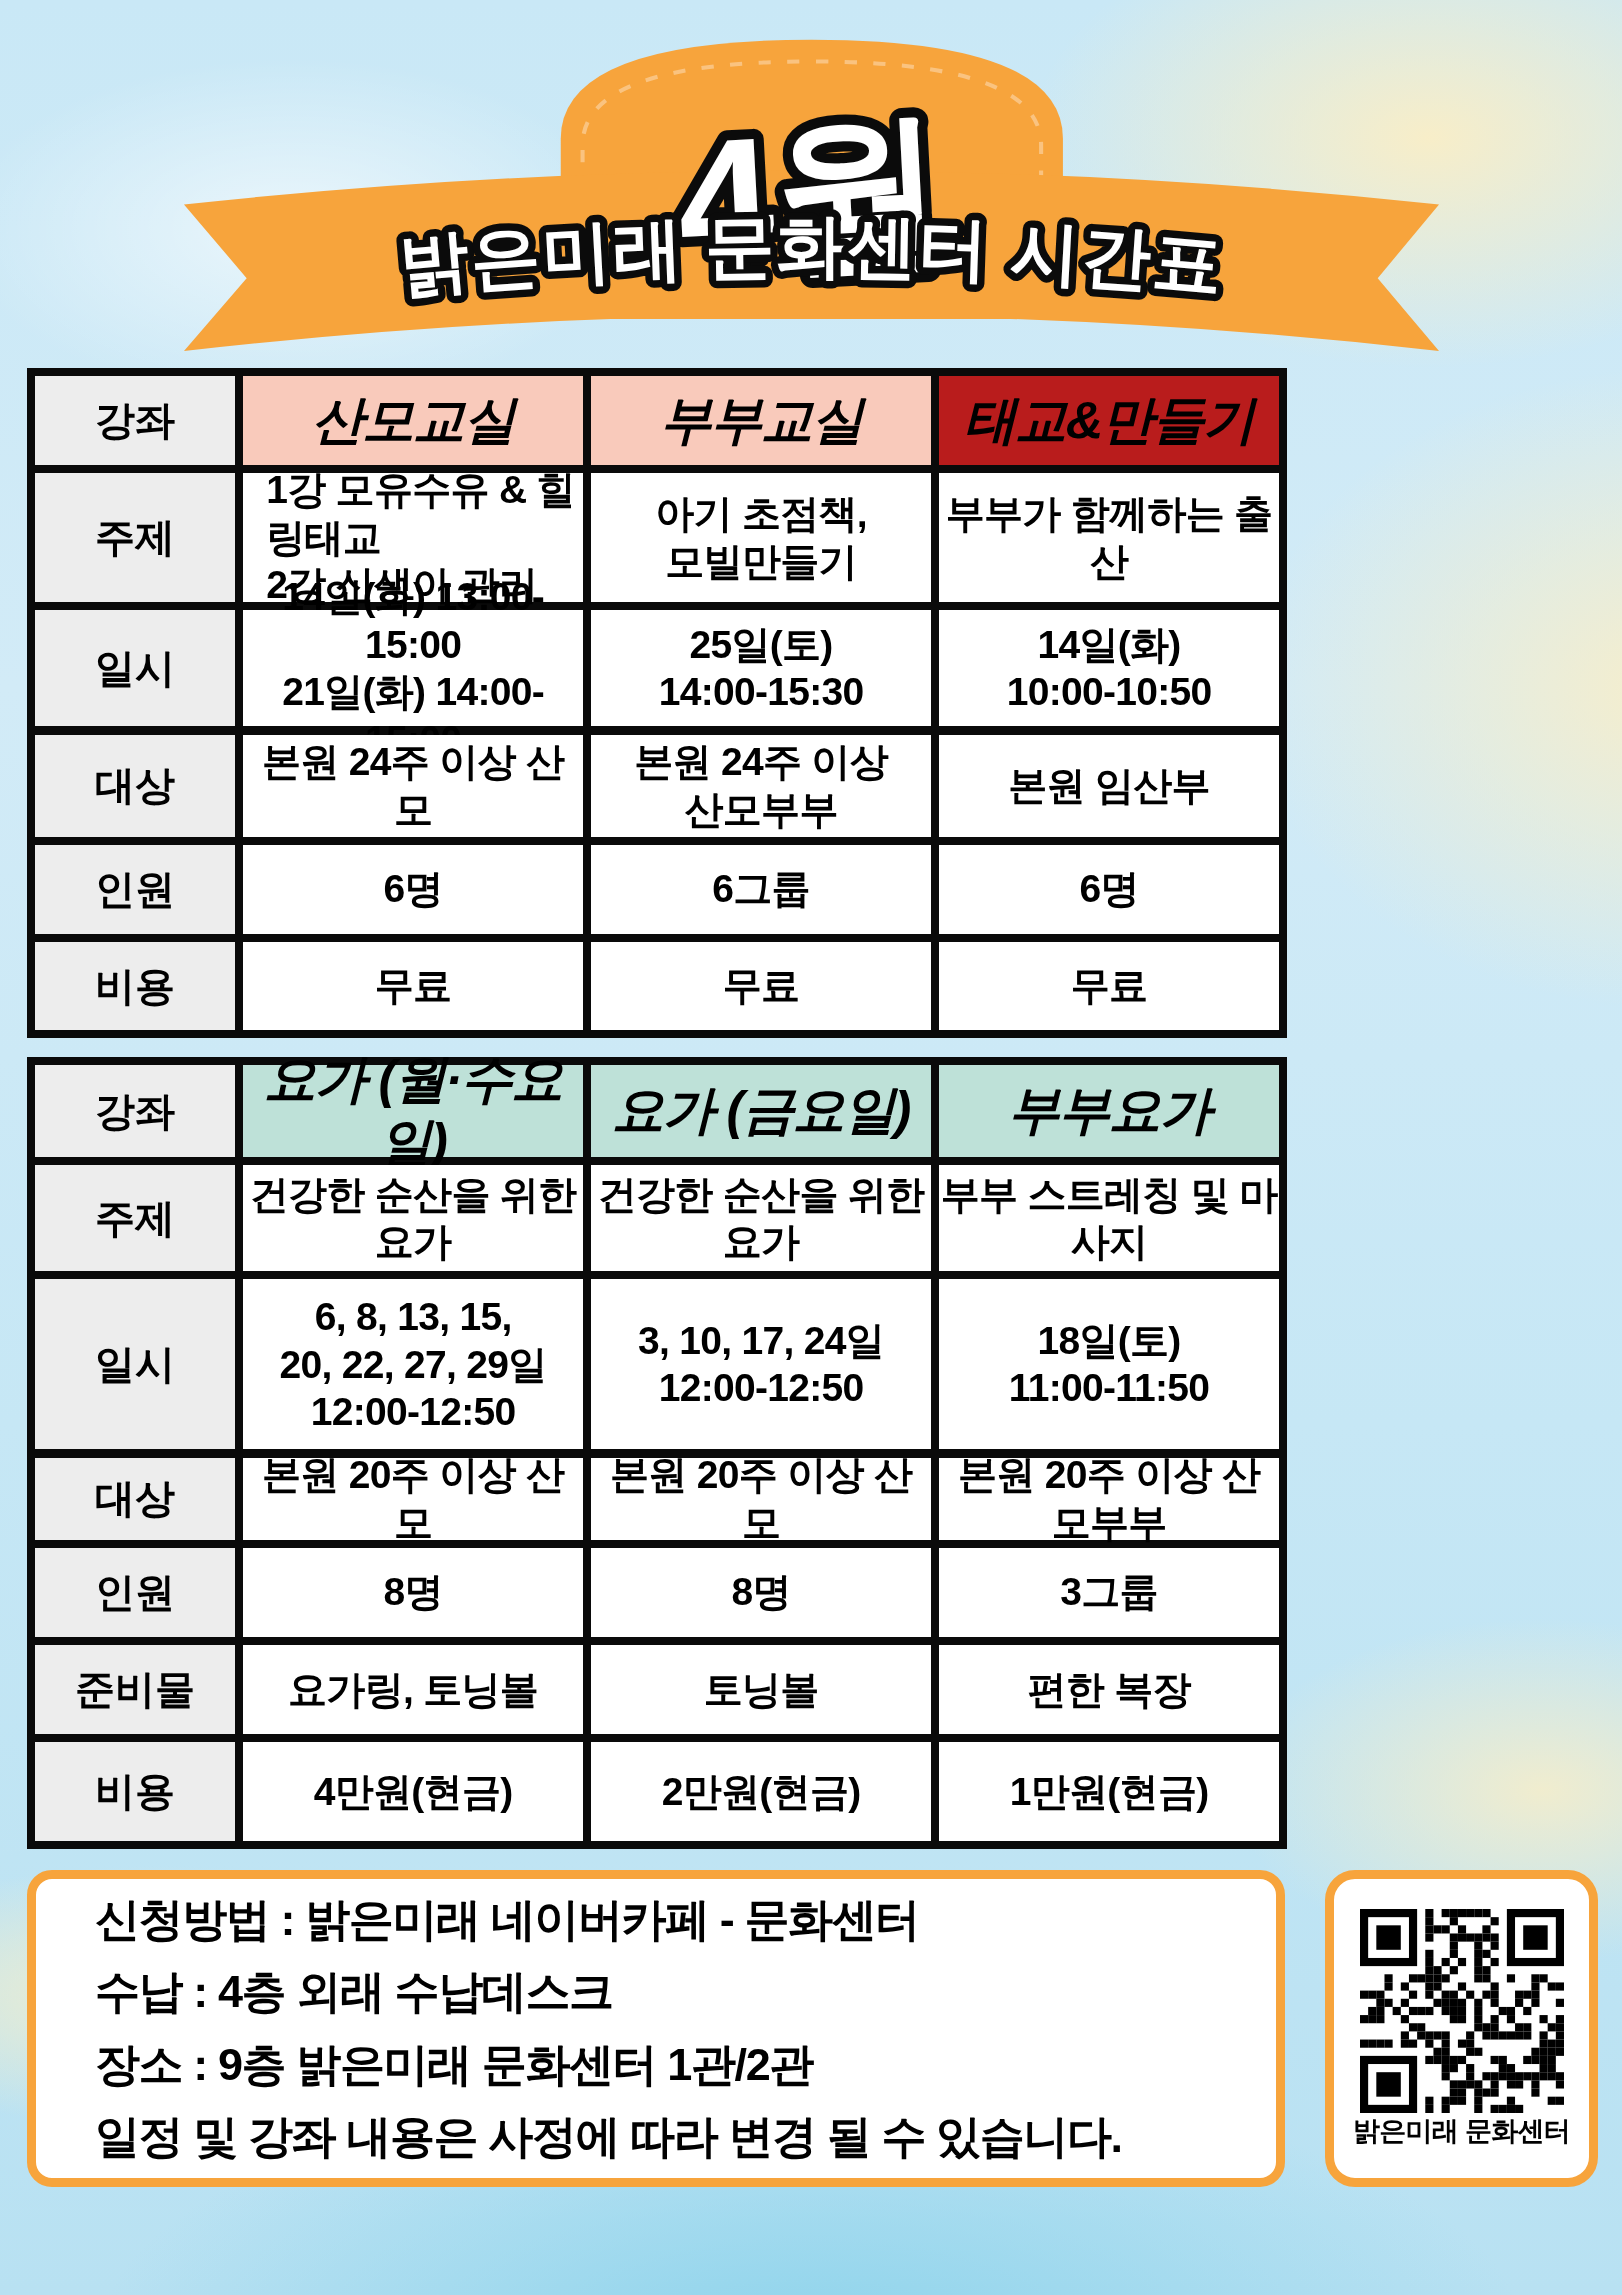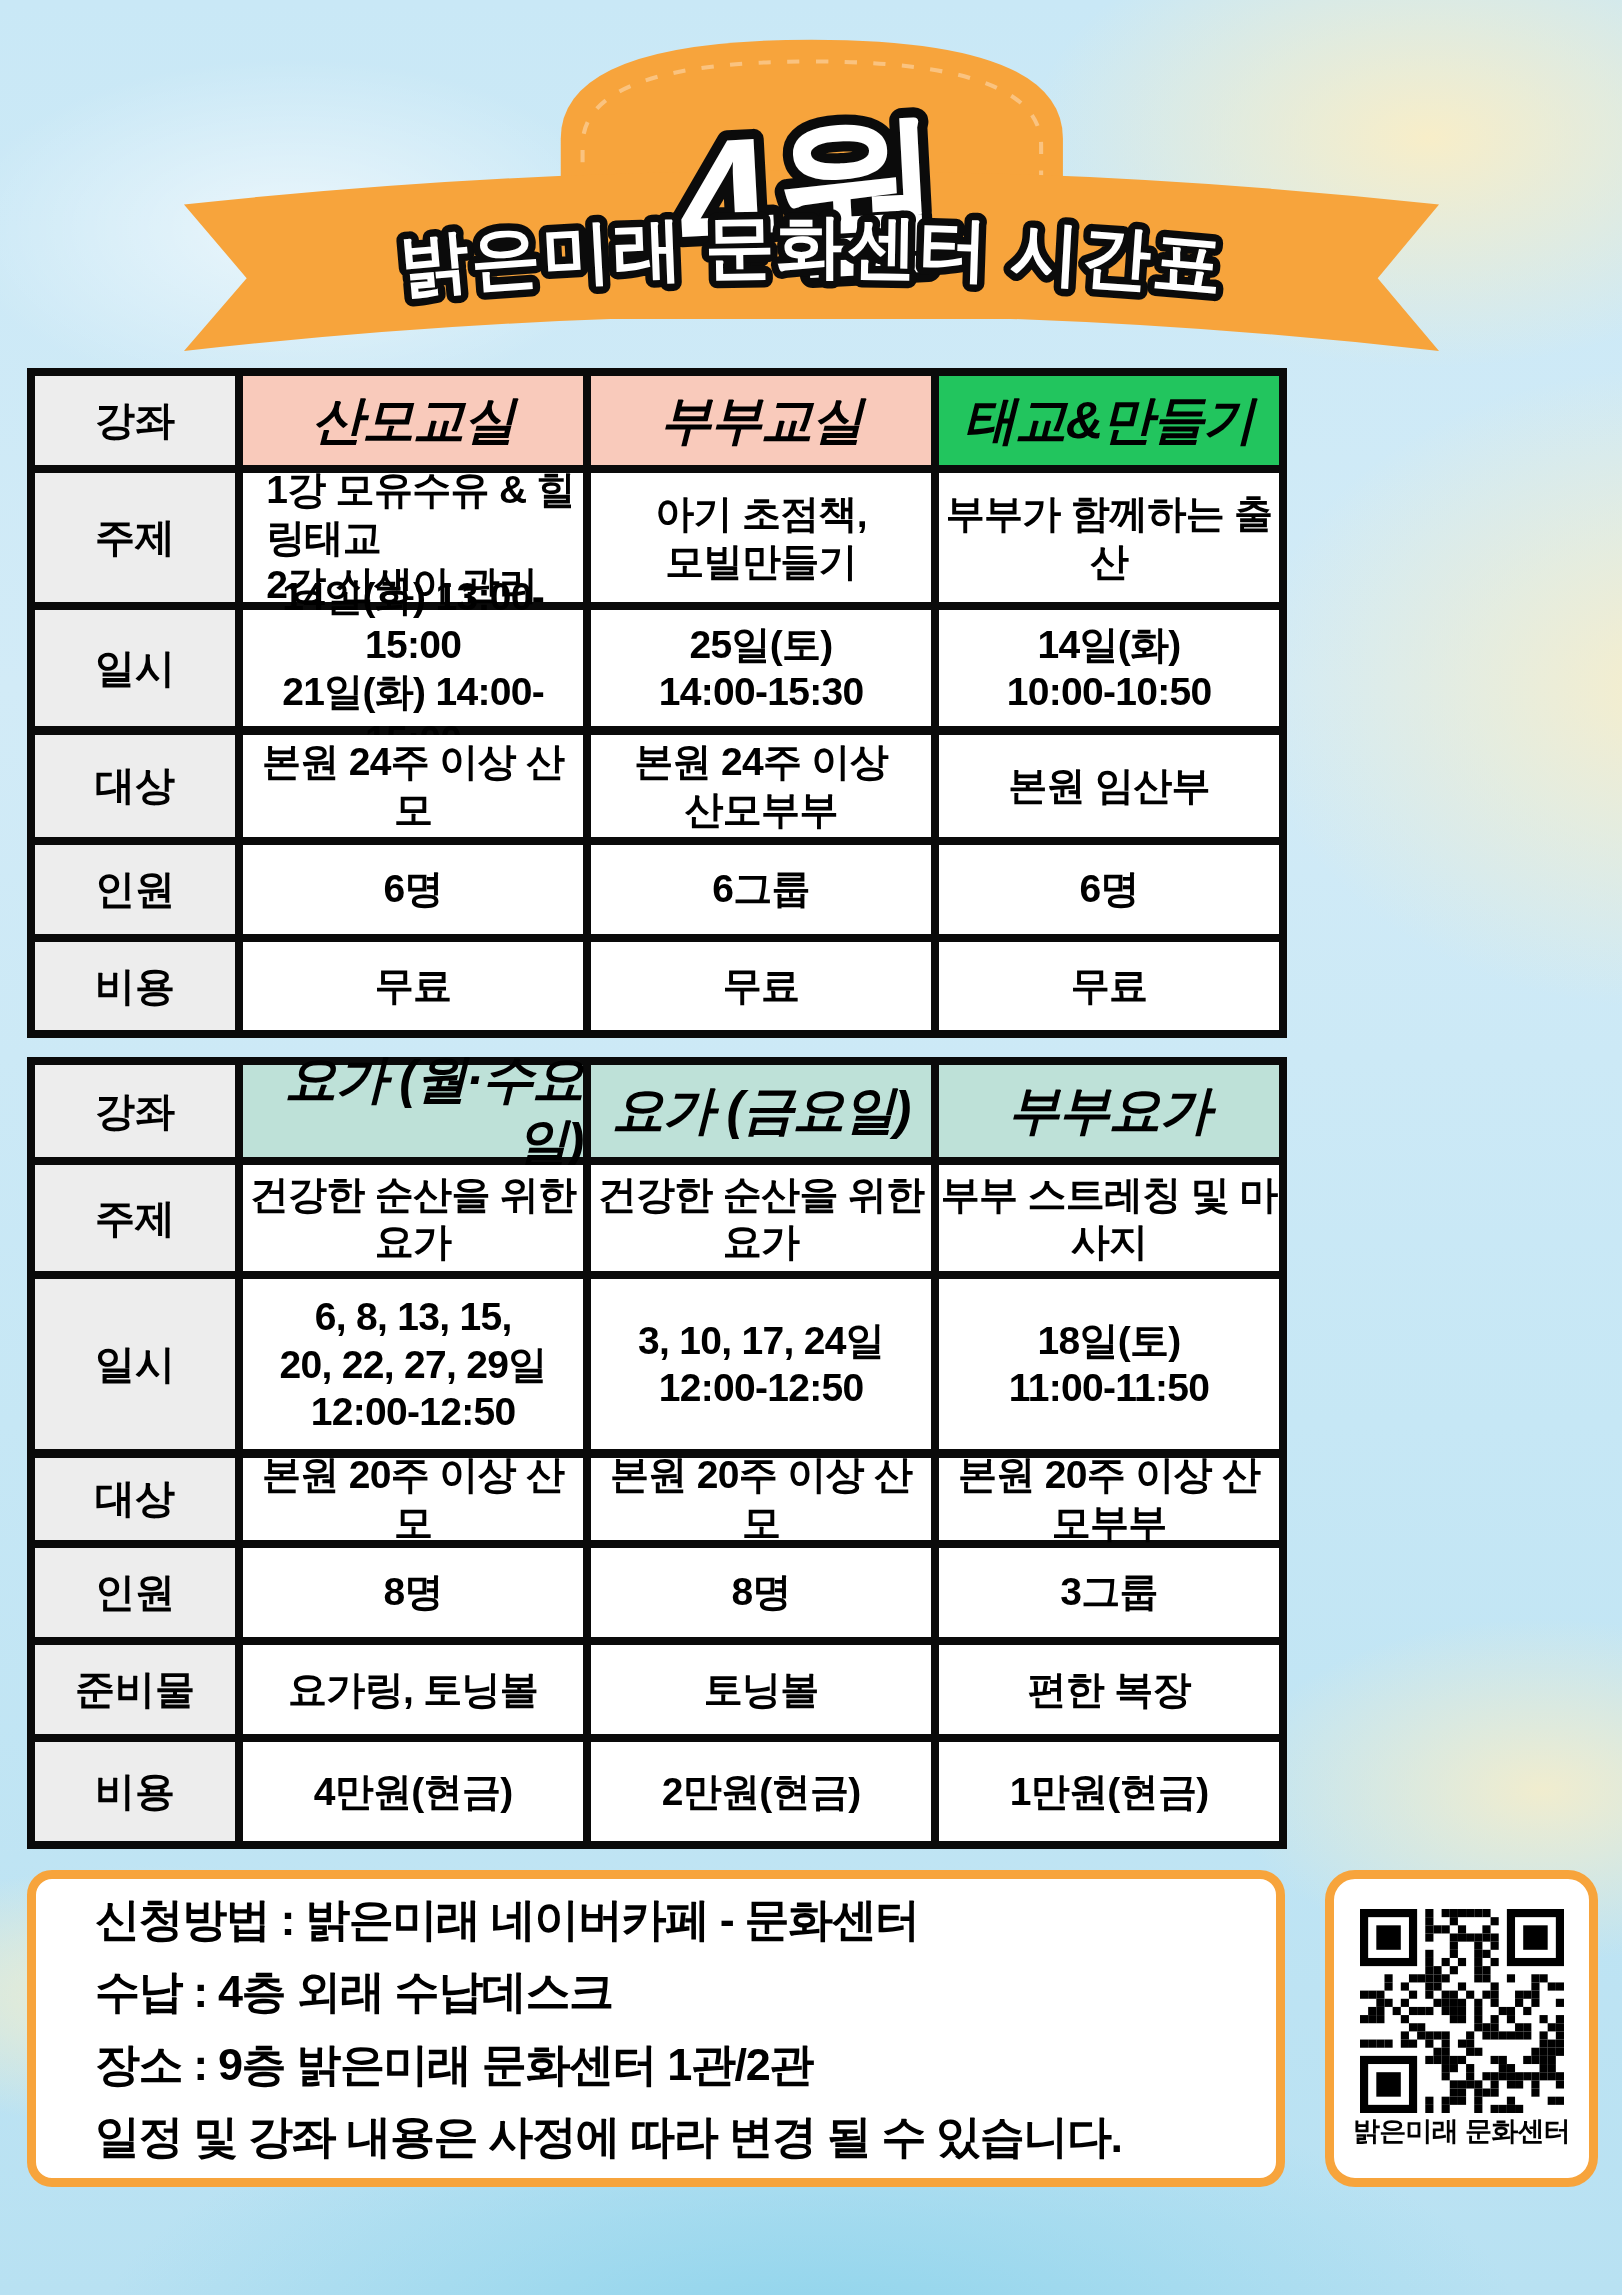--- a/index.html
+++ b/index.html
@@ -22,21 +22,21 @@
   .title-text{font-size:102px;stroke-width:22px;letter-spacing:2px;}
 
   .table{position:absolute;left:27px;width:1260px;box-sizing:border-box;
     display:grid;grid-template-columns:200px 1fr 1fr 1fr;gap:8.2px;
     background:#0a0a0a;border:8.2px solid #0a0a0a;}
   .t1{top:368px;grid-template-rows:89px 129px 116px 102px 89px 88px;}
   .t2{top:1057px;grid-template-rows:92px 106px 170px 82px 89px 89px 99px;}
   .c{display:flex;align-items:center;justify-content:center;background:#fff;
     text-align:center;white-space:pre-line;font-weight:700;line-height:1.22;}
   .lbl{background:#ededed;font-size:40px;}
-  .hdr{font-size:52px;font-weight:800;font-style:italic;letter-spacing:-1.4px;text-align:right;}
+  .hdr{font-size:52px;font-weight:800;font-style:italic;letter-spacing:-1.4px;}
   .cell{font-size:39px;letter-spacing:-0.7px;}
   .t1 .c:nth-child(6){justify-content:flex-start;text-align:left;padding-left:23px;}
 
   .info-box{position:absolute;left:27px;top:1870px;width:1258px;height:317px;box-sizing:border-box;
     background:#fff;border:9.5px solid #f7a43c;border-radius:25px;
     display:flex;flex-direction:column;justify-content:space-between;padding:11px 27px 11px 59px;}
   .info-line{font-size:45px;font-weight:800;letter-spacing:-1.4px;}
 
   .qr-box{position:absolute;left:1325px;top:1870px;width:273px;height:317px;box-sizing:border-box;
     background:#fff;border:9.5px solid #f7a43c;border-radius:30px;
@@ -58,21 +58,21 @@
     </defs>
     <text class="title-text">
       <textPath href="#title-arc" startOffset="50%" text-anchor="middle">밝은미래 문화센터 시간표</textPath>
     </text>
   </svg>
 
   <div class="table t1">
     <div class="c lbl">강좌</div>
     <div class="c hdr" style="background: rgb(249, 202, 187);">산모교실</div>
     <div class="c hdr" style="background: rgb(249, 202, 187);">부부교실</div>
-    <div class="c hdr" style="background: #22c55e;">태교&amp;만들기</div>
+    <div class="c hdr" style="background: #b91c1c;">태교&amp;만들기</div>
 
     <div class="c lbl">주제</div>
     <div class="c cell">1강 모유수유 &amp; 힐링태교
 2강 신생아 관리</div>
     <div class="c cell">아기 초점책,
 모빌만들기</div>
     <div class="c cell">부부가 함께하는 출산</div>
 
     <div class="c lbl">일시</div>
     <div class="c cell">14일(화) 13:00-15:00

